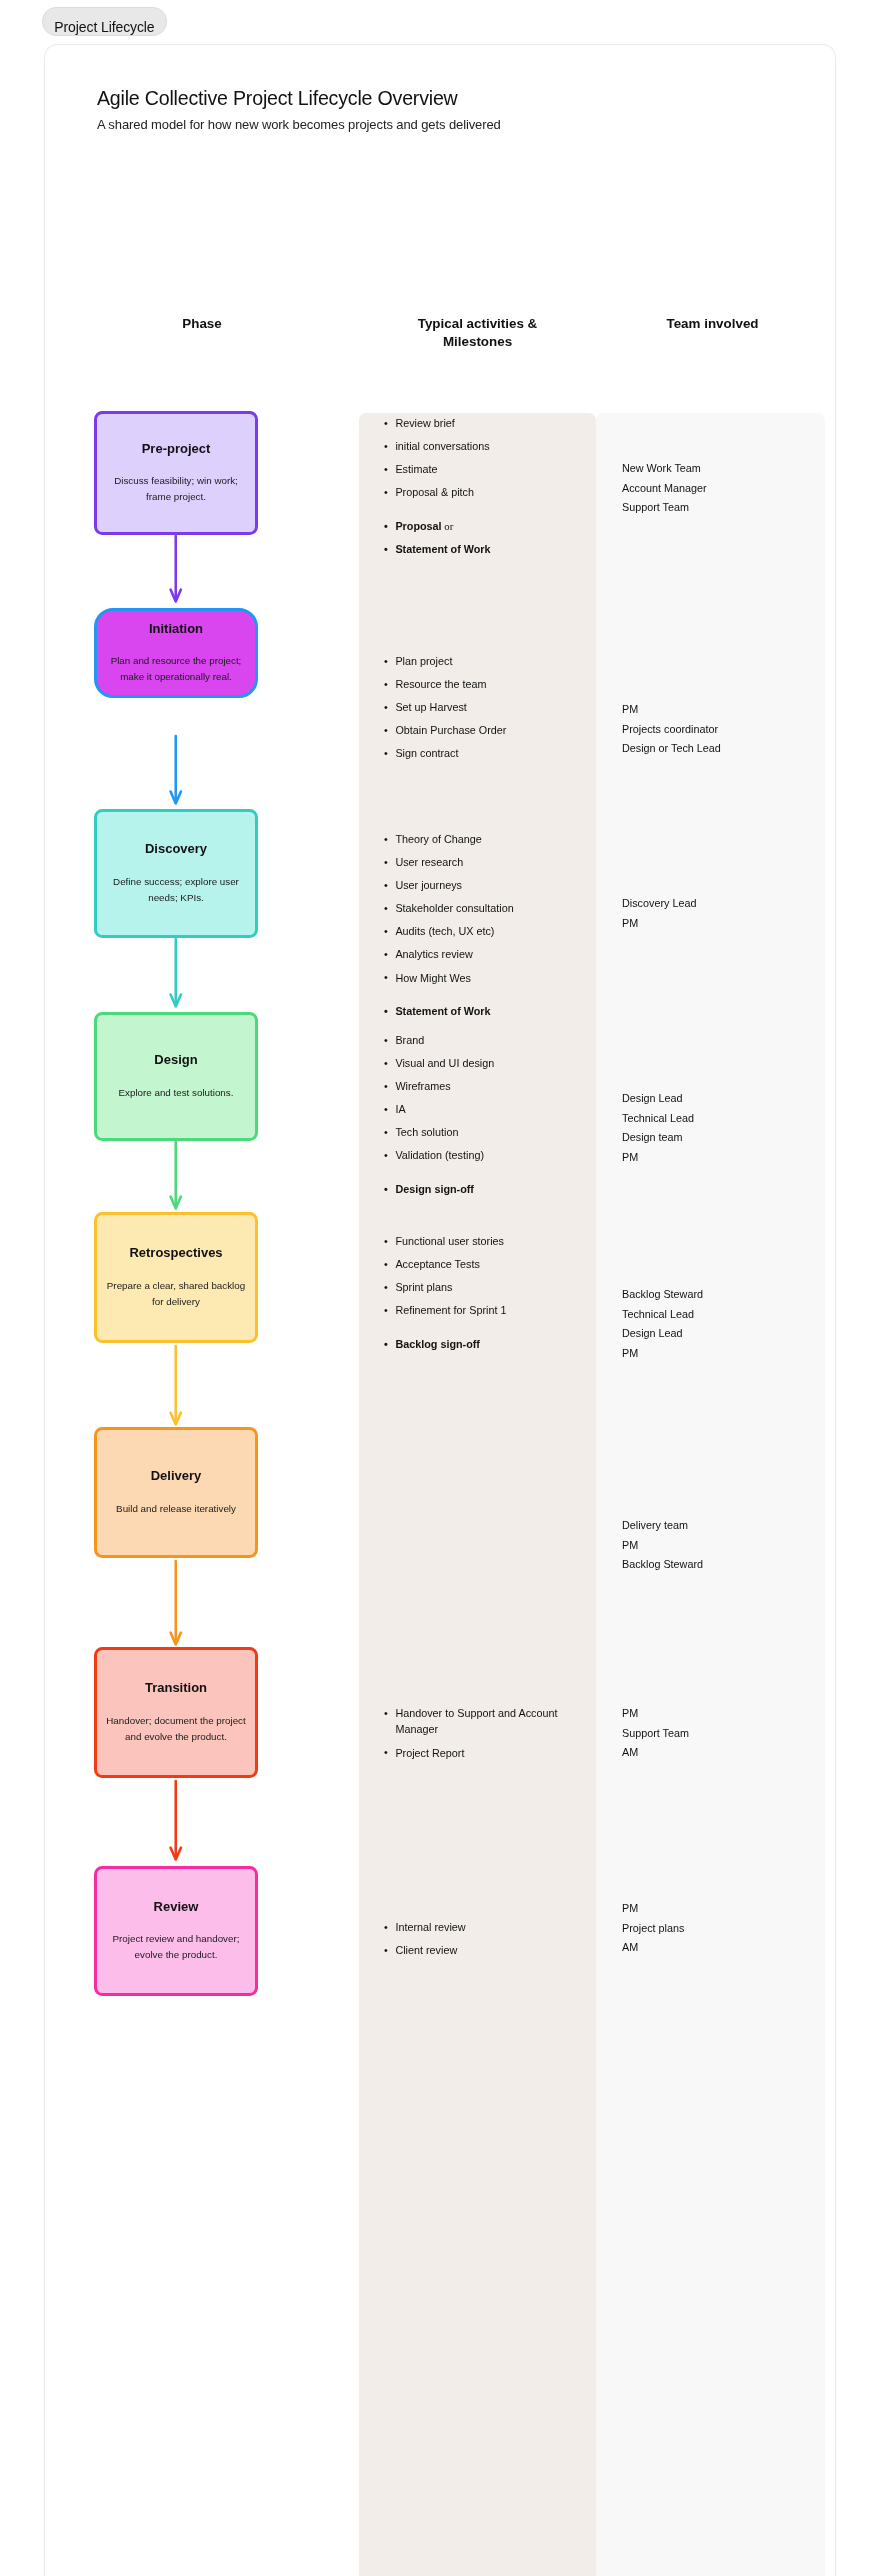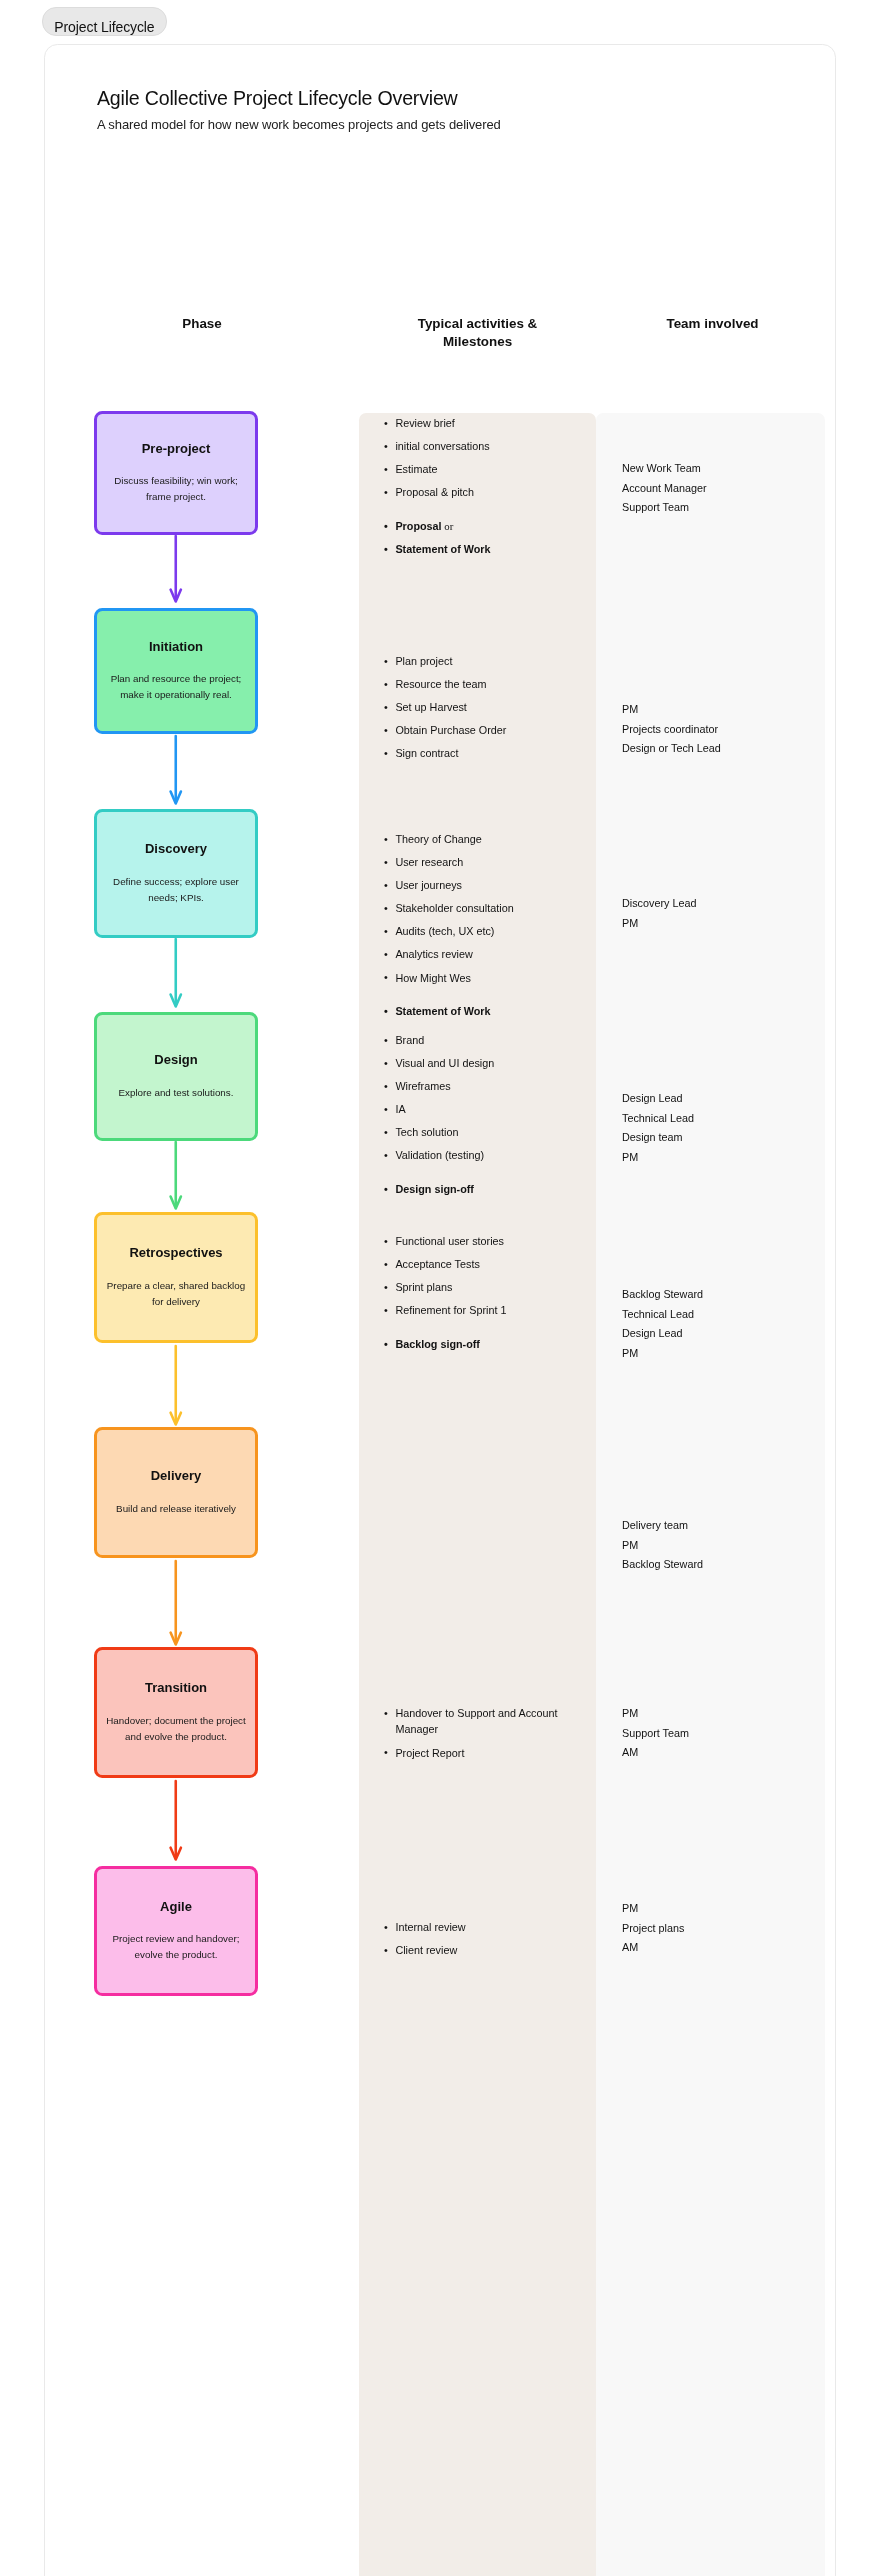--- a/index.html
+++ b/index.html
@@ -202,21 +202,21 @@
           <li>Proposal &amp; pitch</li>
           <li class="milestone"><span>Proposal</span><span class="tail"> or</span></li>
           <li class="milestone" style="margin-top: 6.7px;"><span>Statement of Work</span></li>
         </ul>
       </div>
       <div class="team-cell" style="top: 415px;">
         <div>New Work Team</div>
         <div>Account Manager</div>
         <div>Support Team</div>
       </div>
-      <div class="phase-box" style="top: 563px; height: 126px; border-color: rgb(33, 150, 243); background: #86efac;">
+      <div class="phase-box" style="top: 563px; height: 90px; border-color: rgb(33, 150, 243); background: #d946ef; border-radius: 19px;">
         <div class="phase-title">Initiation</div>
         <div class="phase-desc">Plan and resource the project; make it operationally real.</div>
       </div>
       <div class="arrow" style="top: 690px; height: 70px;">
         <svg viewBox="0 0 30 135" preserveAspectRatio="none">
           <path d="M15 2 L15 129" stroke="#2196F3" stroke-width="5" stroke-linecap="round" fill="none"></path>
           <path d="M5 109 L15 132 L25 109" stroke="#2196F3" stroke-width="5" stroke-linecap="round" stroke-linejoin="round" fill="none"></path>
         </svg>
       </div>
       <div class="acts-cell" style="top: 608px;">
@@ -341,21 +341,21 @@
           <li>Handover to Support and Account Manager</li>
           <li>Project Report</li>
         </ul>
       </div>
       <div class="team-cell" style="top: 1660px;">
         <div>PM</div>
         <div>Support Team</div>
         <div>AM</div>
       </div>
       <div class="phase-box" style="top: 1821px; height: 130px; border-color: rgb(245, 45, 160); background: rgb(252, 189, 234);">
-        <div class="phase-title">Agile</div>
+        <div class="phase-title">Review</div>
         <div class="phase-desc">Project review and handover; evolve the product.</div>
       </div>
       <div class="acts-cell" style="top: 1874px;">
         <ul>
           <li>Internal review</li>
           <li>Client review</li>
         </ul>
       </div>
       <div class="team-cell" style="top: 1855px;">
         <div>PM</div>

